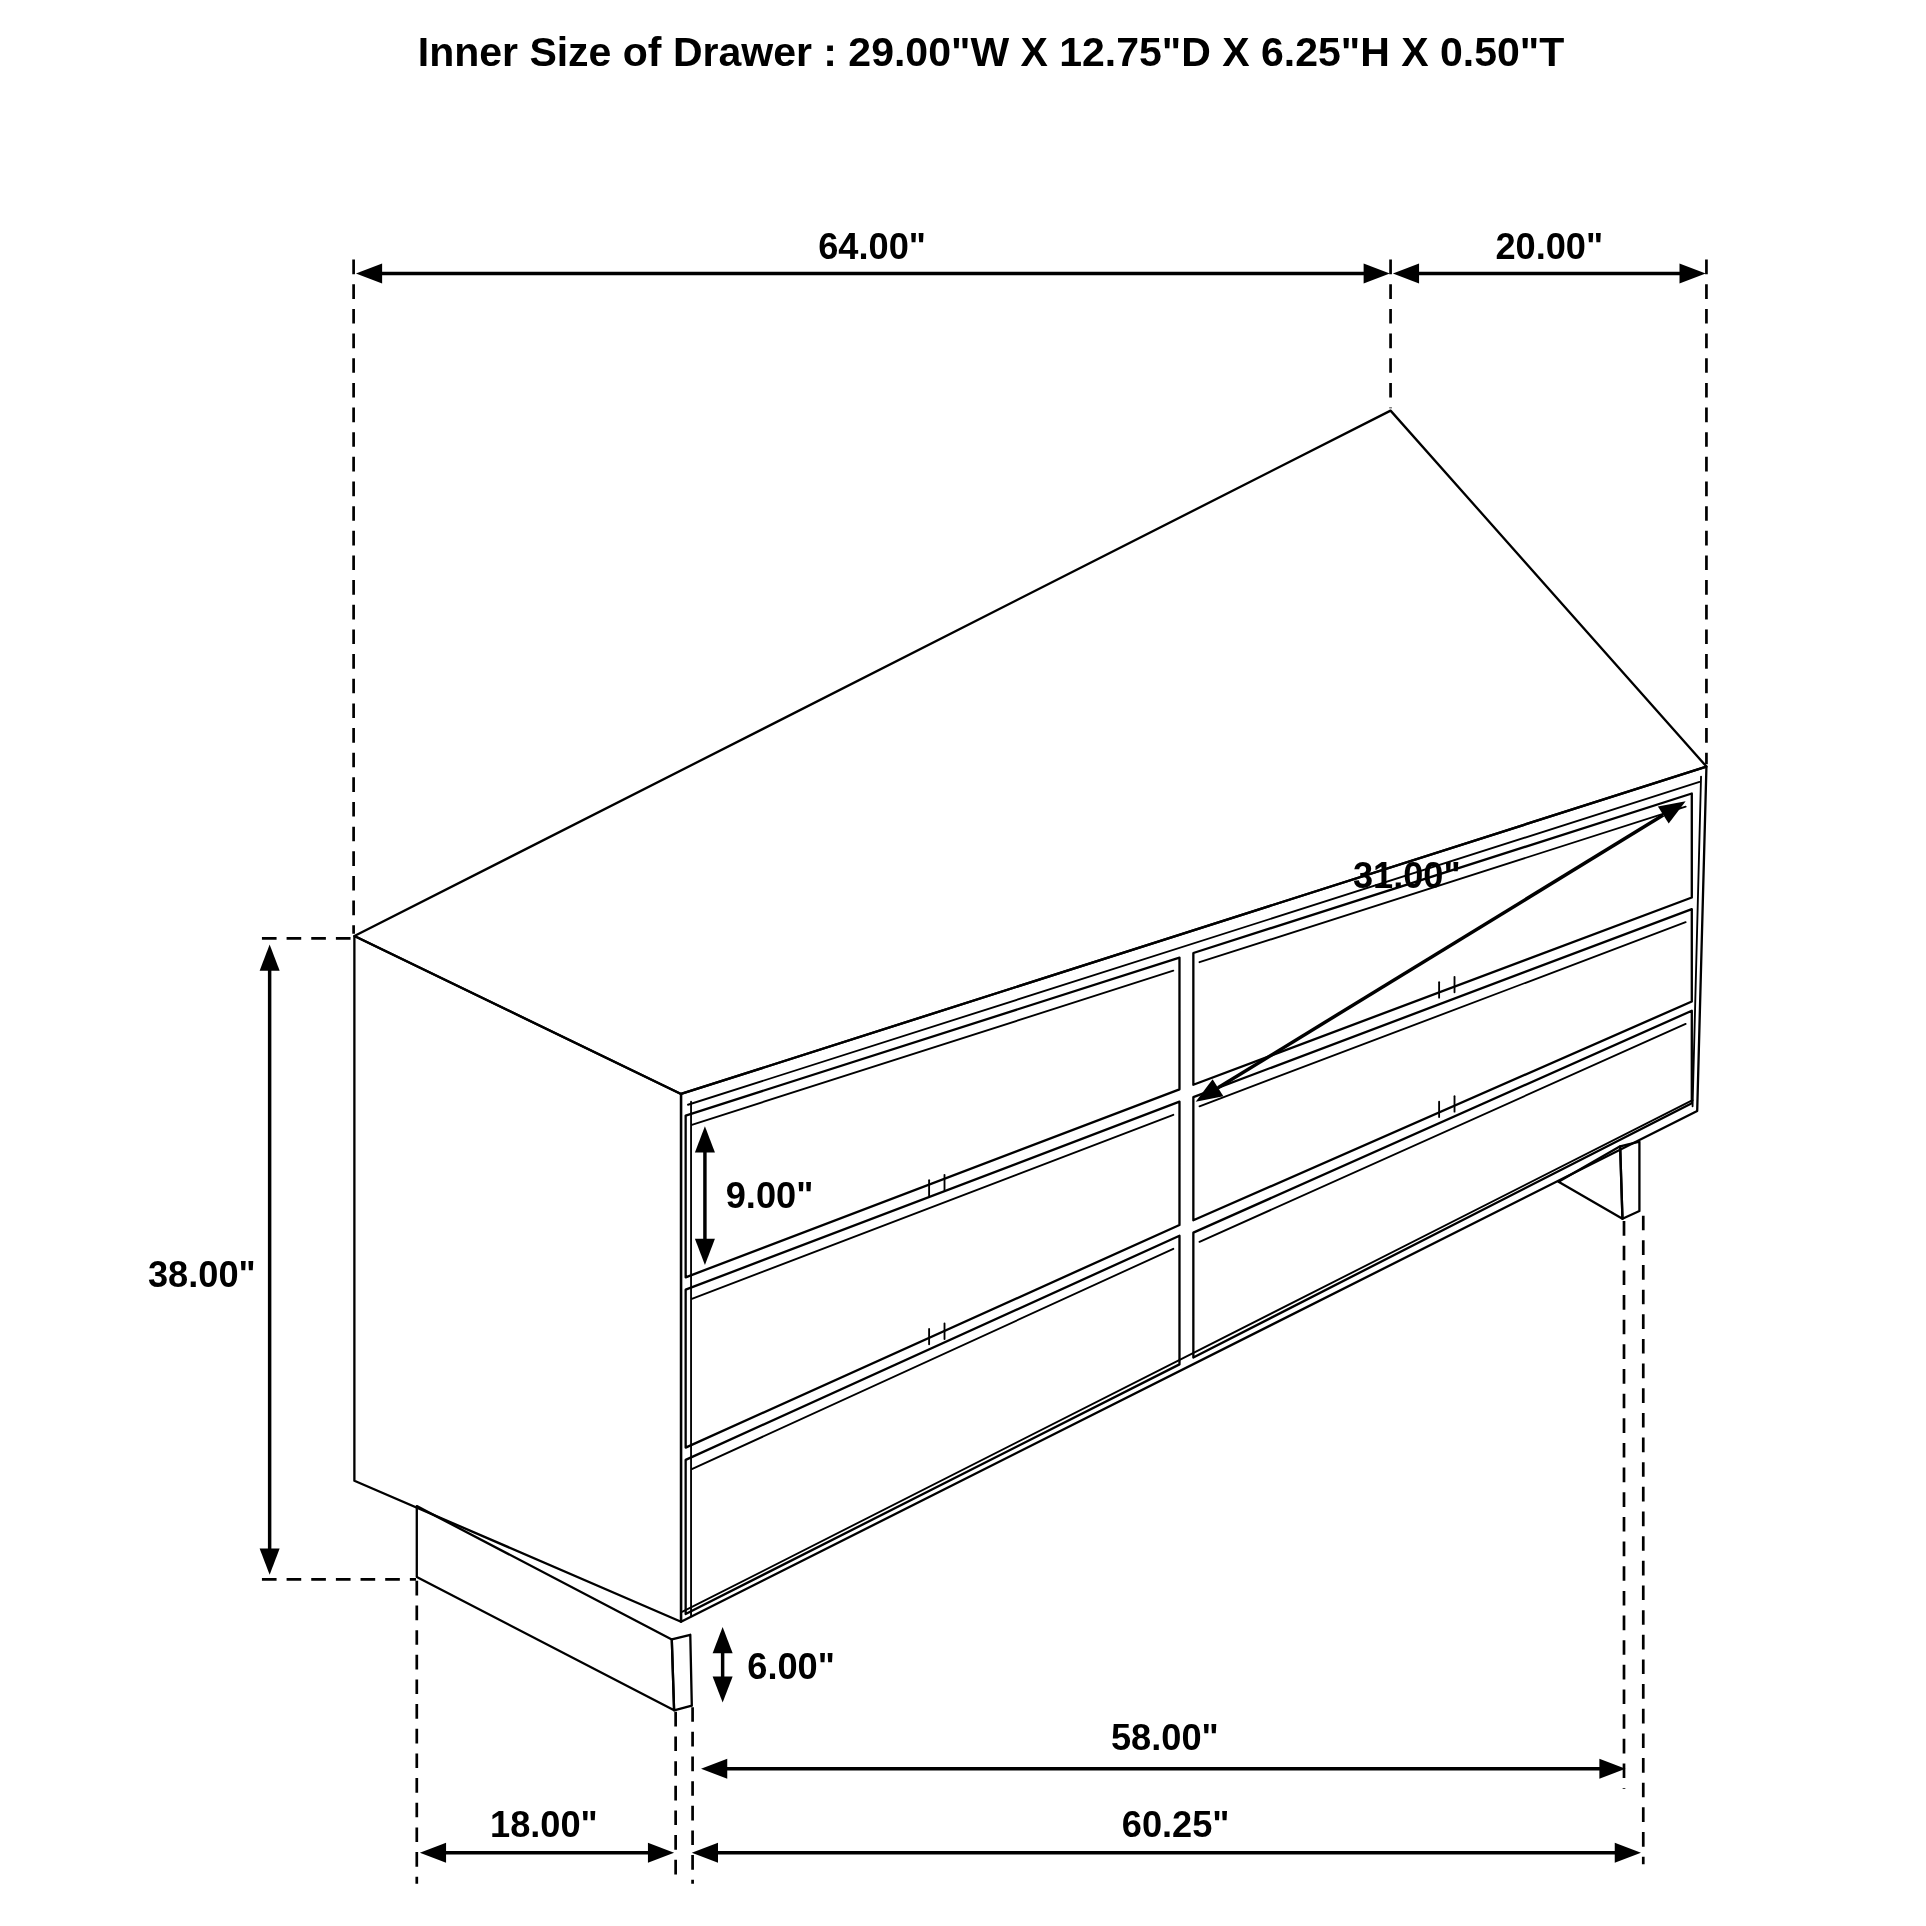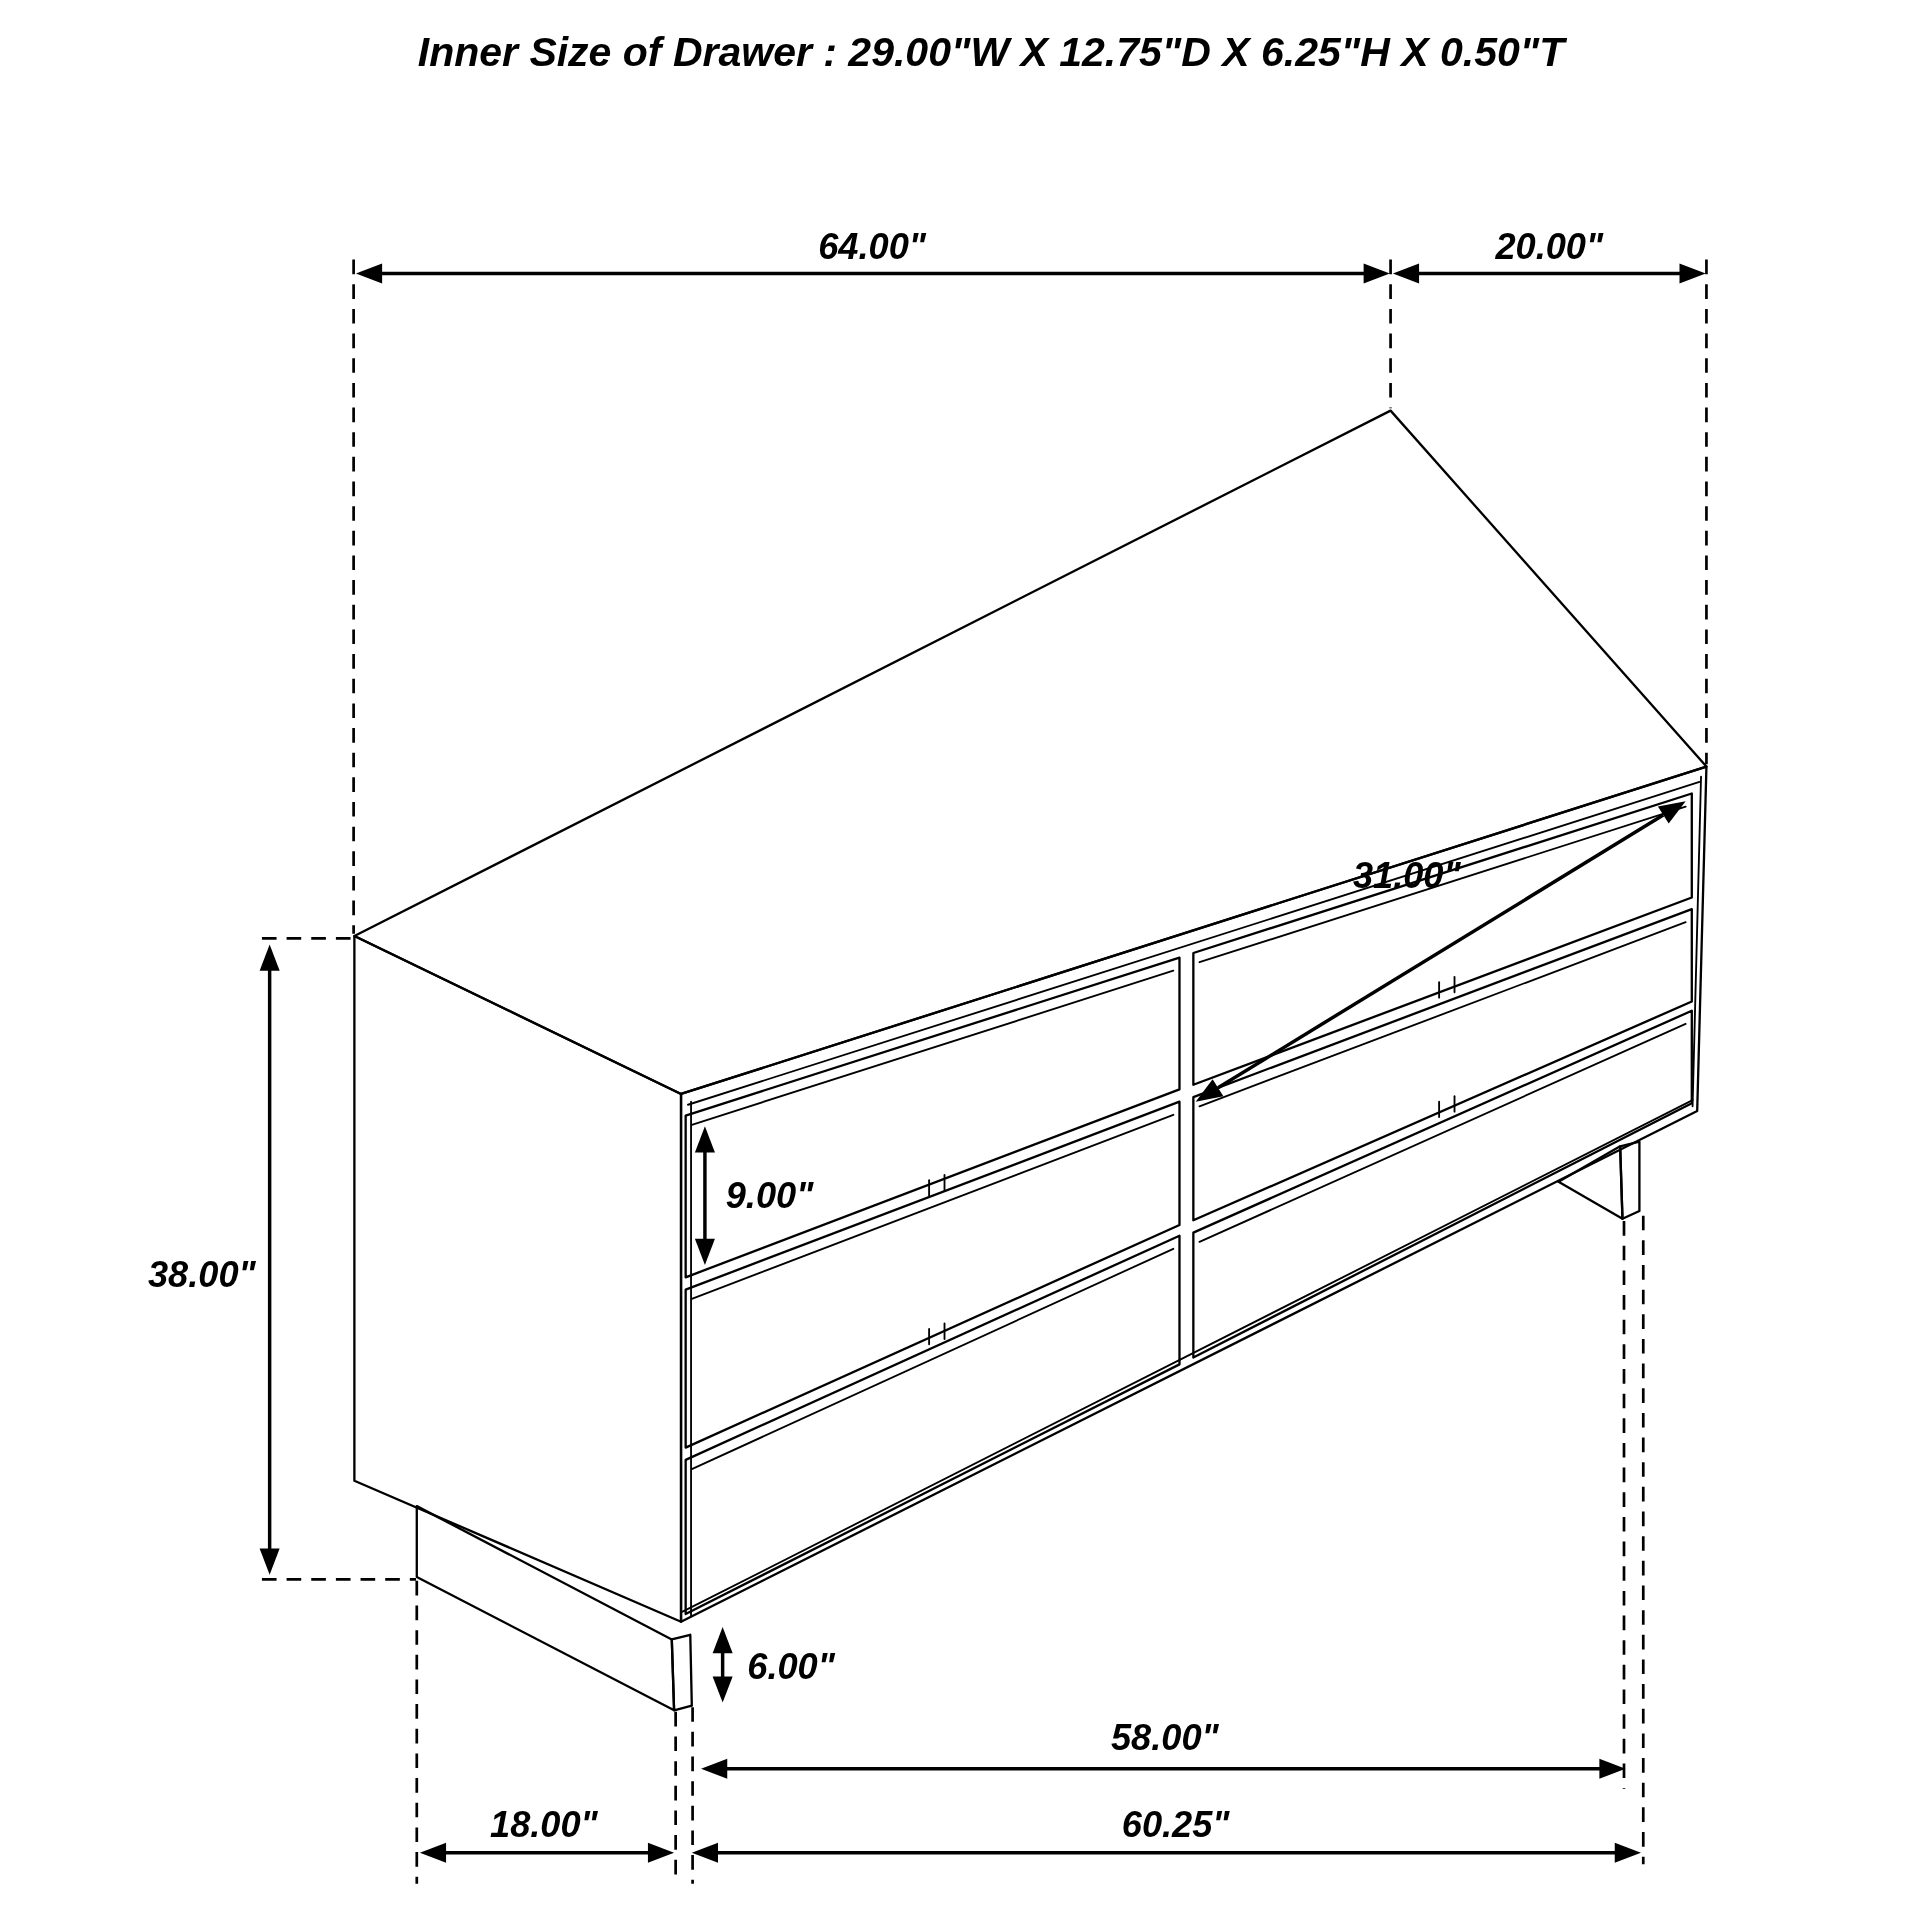--- a/index.html
+++ b/index.html
@@ -7,21 +7,20 @@
     padding: 0;
     background: #ffffff;
   }
   .stage {
     position: relative;
     width: 1926px;
     height: 1926px;
     background: #ffffff;
     font-family: "Liberation Sans", sans-serif;
     overflow: hidden;
-    font-style: italic;
   }
   .title {
     position: absolute;
     top: 29px;
     left: 28px;
     width: 1926px;
     text-align: center;
     font-size: 41px;
     font-weight: bold;
     color: #000000;

